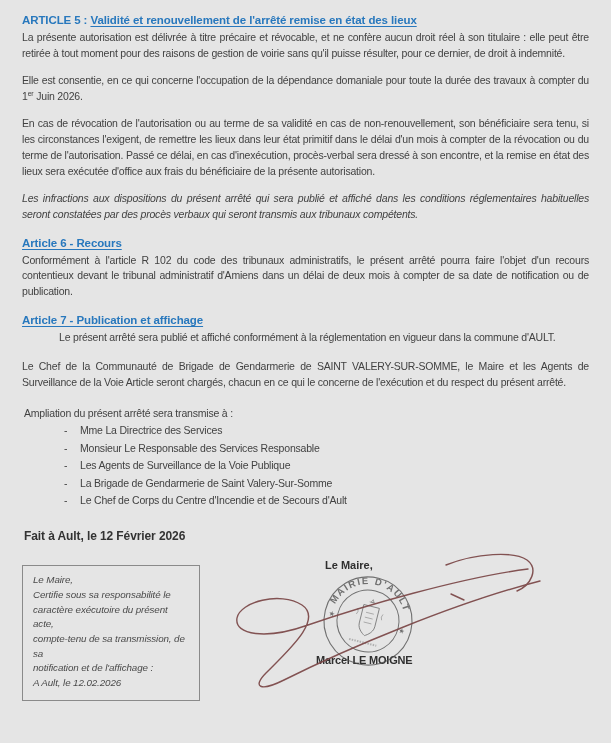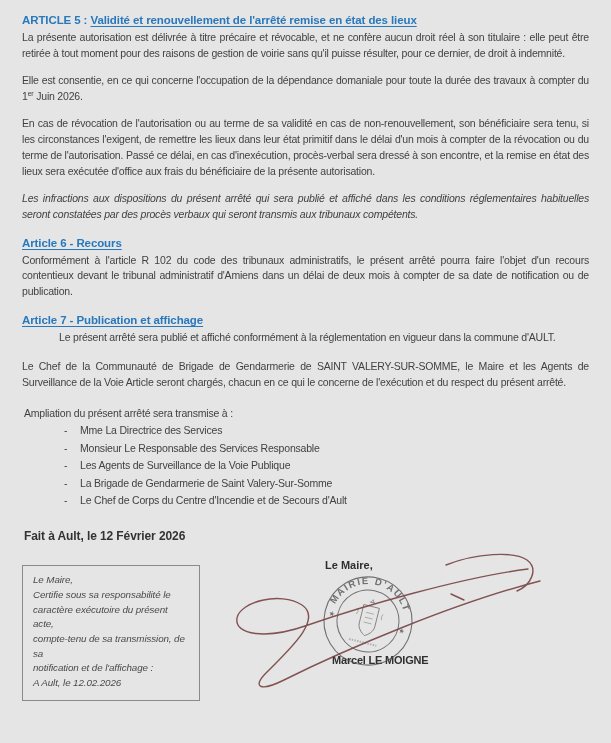--- a/index.html
+++ b/index.html
@@ -52,21 +52,21 @@
     padding:7px 10px 9px 10px;
     font-style:italic;
     font-size:9.8px;line-height:1.5;letter-spacing:-0.1px;
     color:#4a4a4a;
   }
   .sig-role{
     position:absolute;left:303px;top:8px;
     font-weight:bold;font-size:11px;color:#2f2f2f;z-index:1;
   }
   .sig-name{
-    position:absolute;left:310px;top:103px;
+    position:absolute;left:294px;top:103px;
     font-weight:bold;font-size:11px;color:#2f2f2f;
     letter-spacing:-0.2px;z-index:1;
   }
   .stamp{position:absolute;left:298px;top:22px;z-index:2;}
   .signature-svg{position:absolute;left:186px;top:-4px;z-index:3;pointer-events:none;}
 </style>
 </head>
 <body>
 
 <div class="page">

